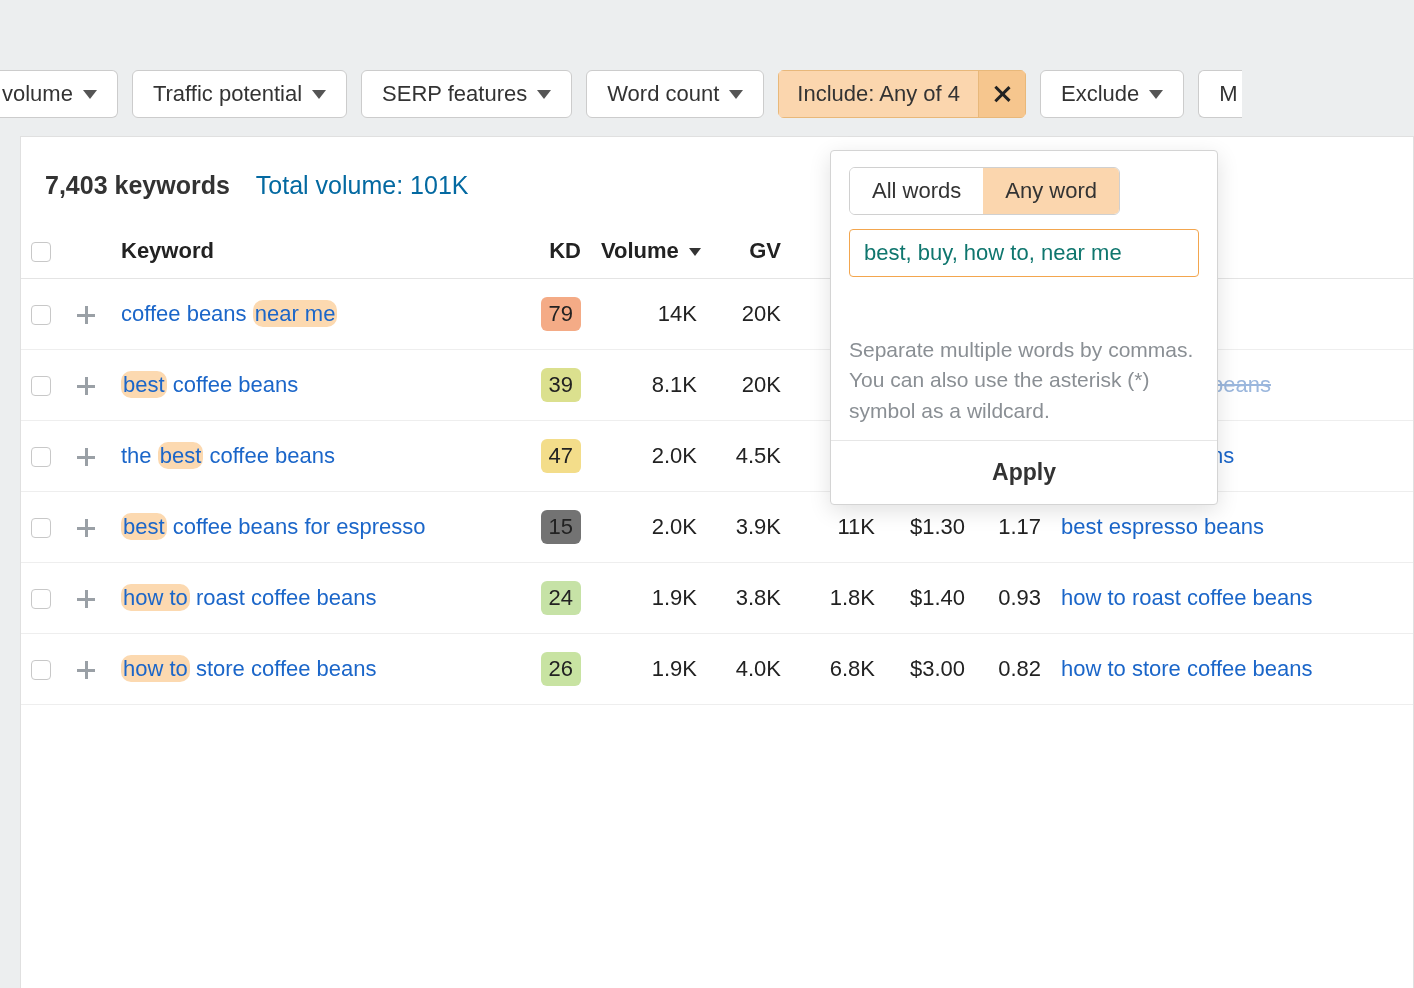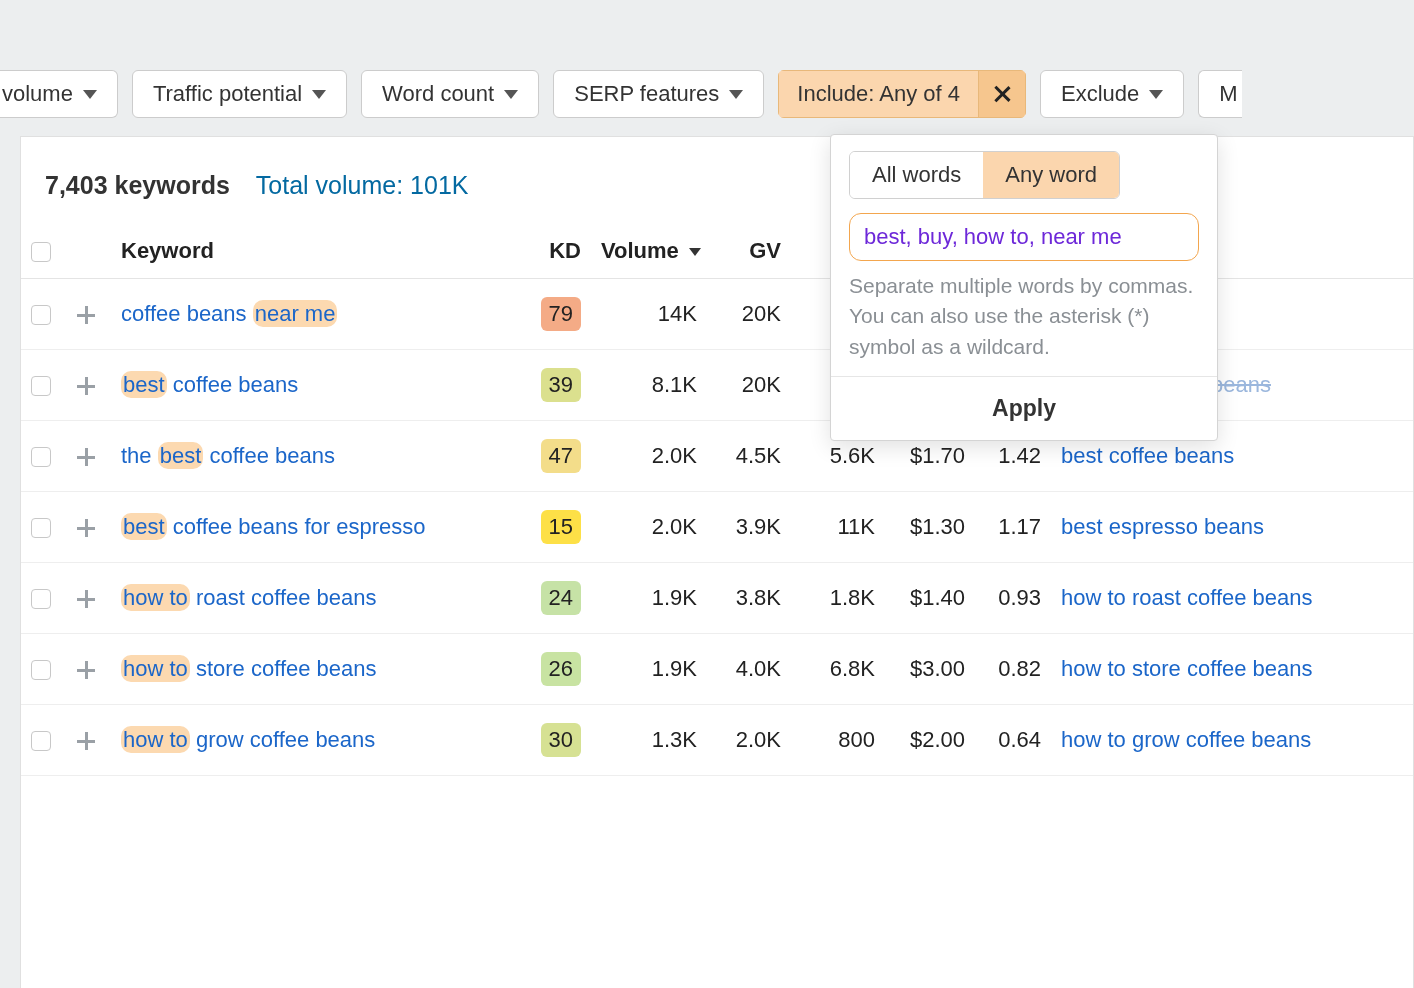--- a/index.html
+++ b/index.html
@@ -172,21 +172,21 @@
     border-right: 6px solid transparent;
     border-top: 8px solid #333;
     display: inline-block;
     margin-left: 4px;
     vertical-align: middle;
   }
 
   
   .popover {
     position: absolute;
-    top: 118px;
+    top: 134px;
     left: 830px;
     width: 388px;
     background: #fff;
     border: 1px solid #d4d4d4;
     border-radius: 4px;
     box-shadow: 0 6px 22px rgba(0,0,0,0.12);
     z-index: 50;
     padding-bottom: 0;
   }
   .seg {
@@ -205,31 +205,32 @@
     color: #333;
   }
   .seg-btn.active {
     background: #fbd6ae;
     font-weight: 500;
   }
   .inc-input {
     width: calc(100% - 36px);
     margin: 0 18px 10px 18px;
     border: 1.8px solid #f3a64e;
-    border-radius: 12px;
+    border-radius: 4px;
     padding: 10px 14px;
     font-size: 22px;
-    color: #6d28d9;
+    color: #0f766e;
     outline: none;
   }
   .hint {
     color: #8a8f94;
     font-size: 21px;
     line-height: 1.45;
     padding: 0 18px 14px 18px;
+    margin-top: 48px;
   }
   .apply-row {
     border-top: 1px solid #e6e6e6;
     text-align: center;
     padding: 18px 0;
     font-weight: 700;
     font-size: 23px;
     cursor: pointer;
   }
 
@@ -255,25 +256,25 @@
 <div class="filters-row">
   <button class="filter-btn cut-left">
     <span>volume</span>
     <span class="caret-down"></span>
   </button>
   <button class="filter-btn">
     <span>Traffic potential</span>
     <span class="caret-down"></span>
   </button>
   <button class="filter-btn">
+    <span>SERP features</span>
+    <span class="caret-down"></span>
+  </button>
+  <button class="filter-btn">
     <span>Word count</span>
-    <span class="caret-down"></span>
-  </button>
-  <button class="filter-btn">
-    <span>SERP features</span>
     <span class="caret-down"></span>
   </button>
 
   <span class="include-chip">
     <span class="include-label">Include: Any of 4</span>
     <span class="include-close">
       <span class="x-icon"></span>
     </span>
   </span>
 
@@ -366,21 +367,21 @@
           <td>4.5K</td>
           <td>5.6K</td>
           <td style="">$1.70</td>
           <td style="">1.42</td>
           <td class="left"><a href="#" class="parent-link" style="">best coffee beans</a></td>
         </tr>
         <tr>
           <td class="left"><span class="chk"></span></td>
           <td class="left"><span class="plus"></span></td>
           <td class="kw-cell"><a href="#" class="kw-link"><span class="hl">best</span> coffee beans for espresso</a></td>
-          <td><span class="kd-badge" style="background:#fde047">15</span></td>
+          <td><span class="kd-badge" style="background:#737373">15</span></td>
           <td>2.0K</td>
           <td>3.9K</td>
           <td>11K</td>
           <td style="">$1.30</td>
           <td style="">1.17</td>
           <td class="left"><a href="#" class="parent-link" style="">best espresso beans</a></td>
         </tr>
         <tr>
           <td class="left"><span class="chk"></span></td>
           <td class="left"><span class="plus"></span></td>
@@ -398,27 +399,15 @@
           <td class="left"><span class="plus"></span></td>
           <td class="kw-cell"><a href="#" class="kw-link"><span class="hl">how to</span> store coffee beans</a></td>
           <td><span class="kd-badge" style="background:#c8e3a2">26</span></td>
           <td>1.9K</td>
           <td>4.0K</td>
           <td>6.8K</td>
           <td style="">$3.00</td>
           <td style="">0.82</td>
           <td class="left"><a href="#" class="parent-link" style="">how to store coffee beans</a></td>
         </tr>
-        <tr>
-          <td class="left"><span class="chk"></span></td>
-          <td class="left"><span class="plus"></span></td>
-          <td class="kw-cell"><a href="#" class="kw-link"><span class="hl">how to</span> grow coffee beans</a></td>
-          <td><span class="kd-badge" style="background:#d6e193">30</span></td>
-          <td>1.3K</td>
-          <td>2.0K</td>
-          <td>800</td>
-          <td style="">$2.00</td>
-          <td style="">0.64</td>
-          <td class="left"><a href="#" class="parent-link" style="">how to grow coffee beans</a></td>
-        </tr>
       </tbody>
   </table>
 </div>
 
 </body></html>

